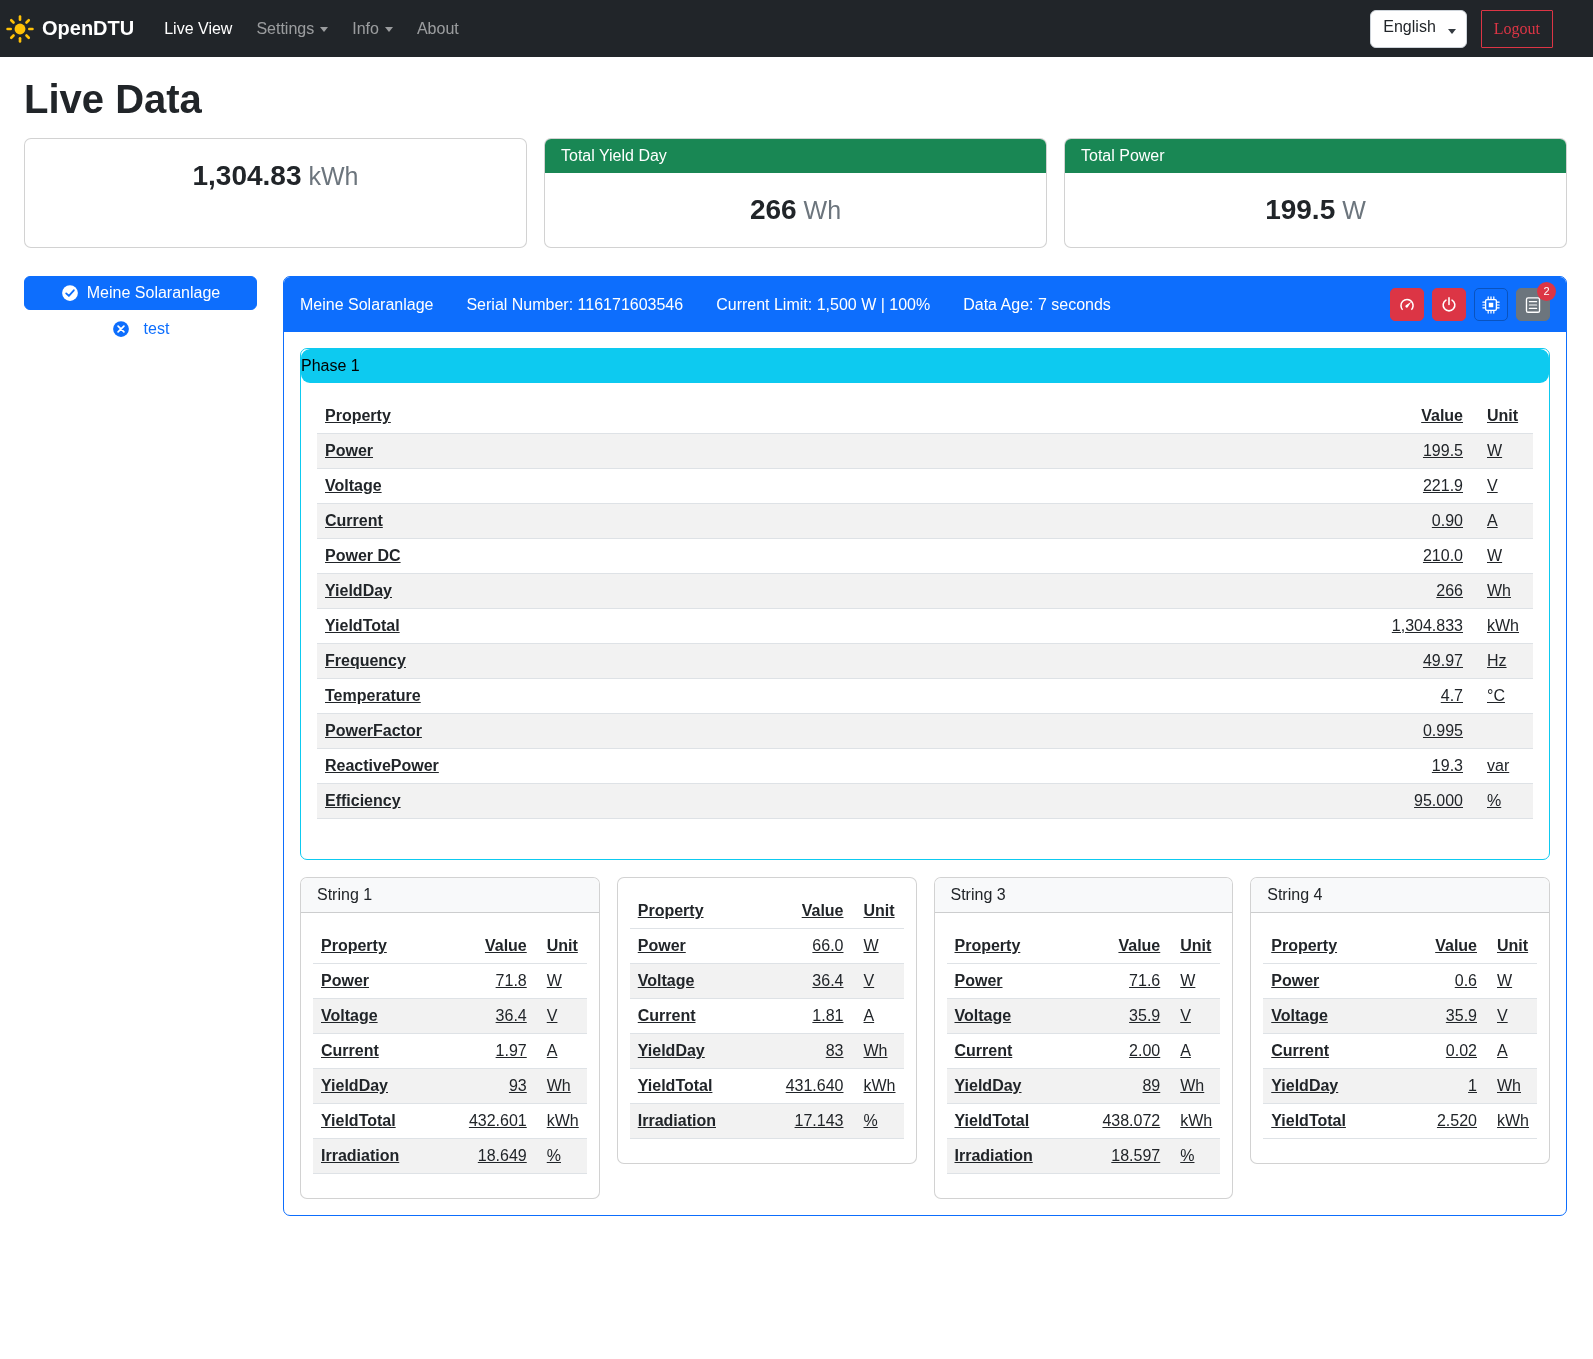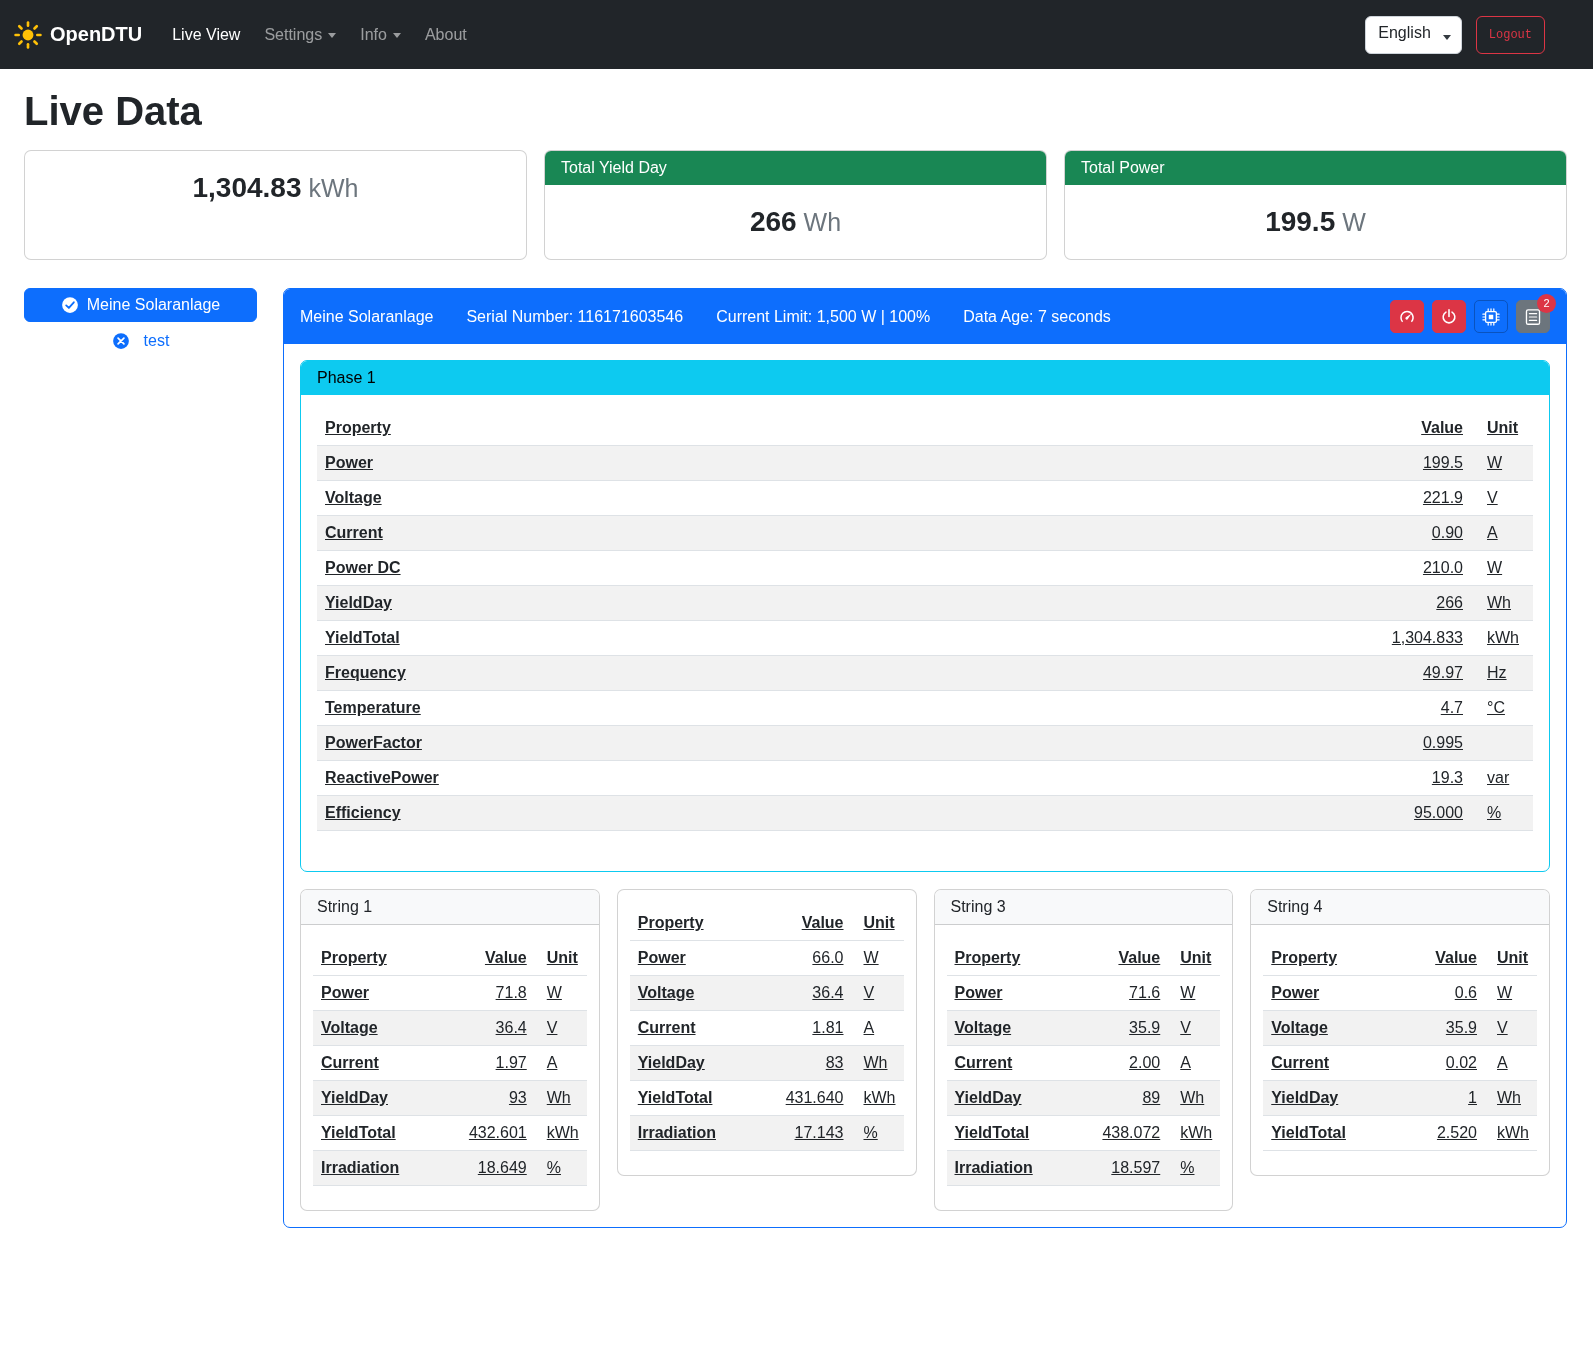--- a/index.html
+++ b/index.html
@@ -8,24 +8,24 @@
     font-family: "Liberation Sans", sans-serif;
     color: #212529;
     width: 1593px;
     min-height: 1359px;
     font-size: 16px;
   }
 
   
   .navbar {
     background: #212529;
-    height: 69px;
+    height: 57px;
     display: flex;
     align-items: center;
-    padding: 0 14px;
+    padding: 0 6px;
   }
   .brand {
     display: flex; align-items: center; gap: 8px;
     color: #fff; font-size: 20px; font-weight: 700;
     cursor: pointer; margin-right: 18px;
   }
   .nav-links { display: flex; align-items: center; }
   .nav-link {
     color: rgba(255,255,255,.55);
     padding: 8px 12px;
@@ -45,23 +45,23 @@
     background: #fff; color: #212529;
     border: 1px solid #ced4da; border-radius: 6px;
     height: 38px; padding: 7px 30px 7px 12px;
     position: relative; cursor: pointer; min-width: 88px;
   }
   .lang-select .caret-down {
     position: absolute; right: 10px; top: 16px; color: #343a40;
   }
   .logout-btn {
     background: transparent; color: #dc3545;
-    border: 1px solid #dc3545; border-radius: 6px;
-    height: 38px; padding: 7px 12px; font-size: 12px;
-    cursor: pointer; font-family: Liberation Mono, monospace;
+    border: 1px solid #dc3545; border-radius: 1px;
+    height: 38px; padding: 7px 12px; font-size: 16px;
+    cursor: pointer; font-family: Liberation Serif, serif;
   }
 
   
   .container { padding: 20px 26px 28px 24px; }
   h1.page-title { font-size: 40px; font-weight: 700; margin-bottom: 16px; }
 
   .cards-row { display: flex; gap: 17px; margin-bottom: 28px; }
   .summary-card {
     flex: 1;
     border: 1px solid rgba(0,0,0,.175);
@@ -129,21 +129,21 @@
 
   .inverter-body { padding: 16px; }
 
   
   .phase-card {
     border: 1px solid #0dcaf0; border-radius: 7px;
     margin-bottom: 17px; overflow: hidden;
   }
   .phase-header {
     background: #0dcaf0; color: #000;
-    padding: 8px 16px; font-size: 16px;
+    padding: 8px 0; font-size: 16px; border-radius: 9px;
   }
   .phase-body { padding: 16px 16px 16px; }
 
   
   table.data-table {
     width: 100%; border-collapse: collapse;
     font-size: 16px; margin-bottom: 24px; text-decoration: underline;
   }
   table.data-table th, table.data-table td {
     padding: 8px; border-bottom: 1px solid #dee2e6;

